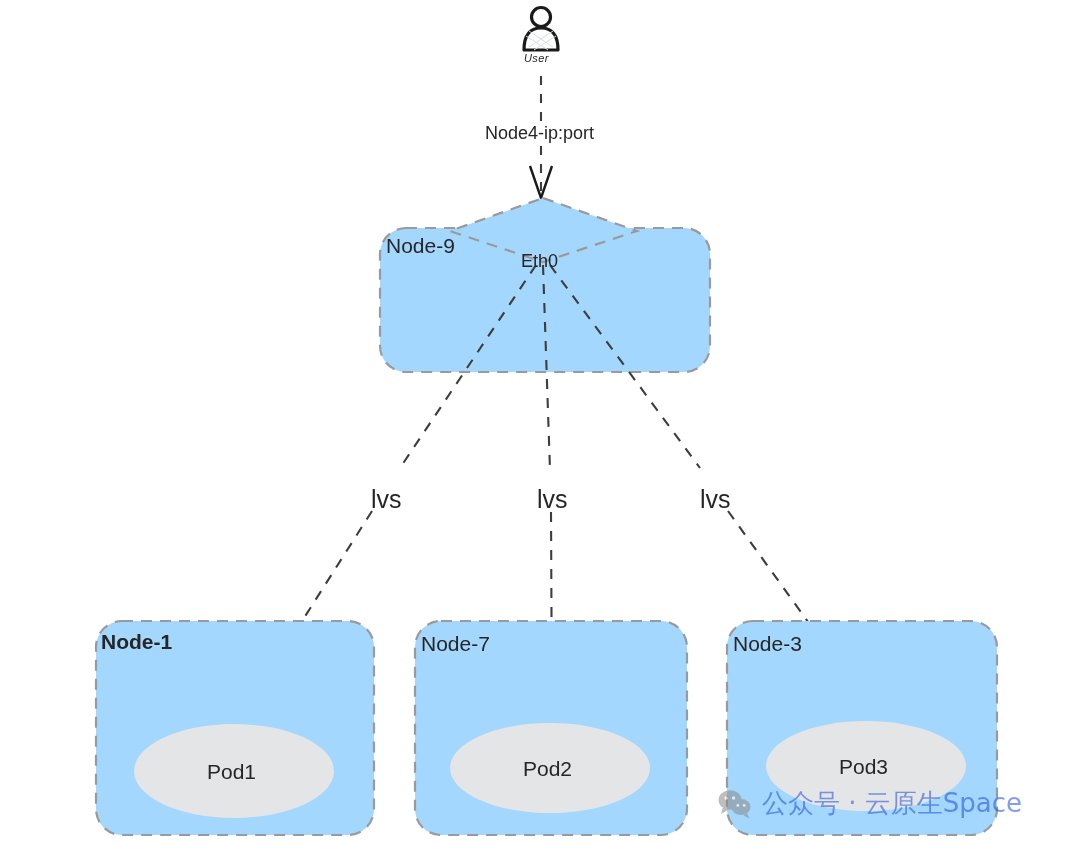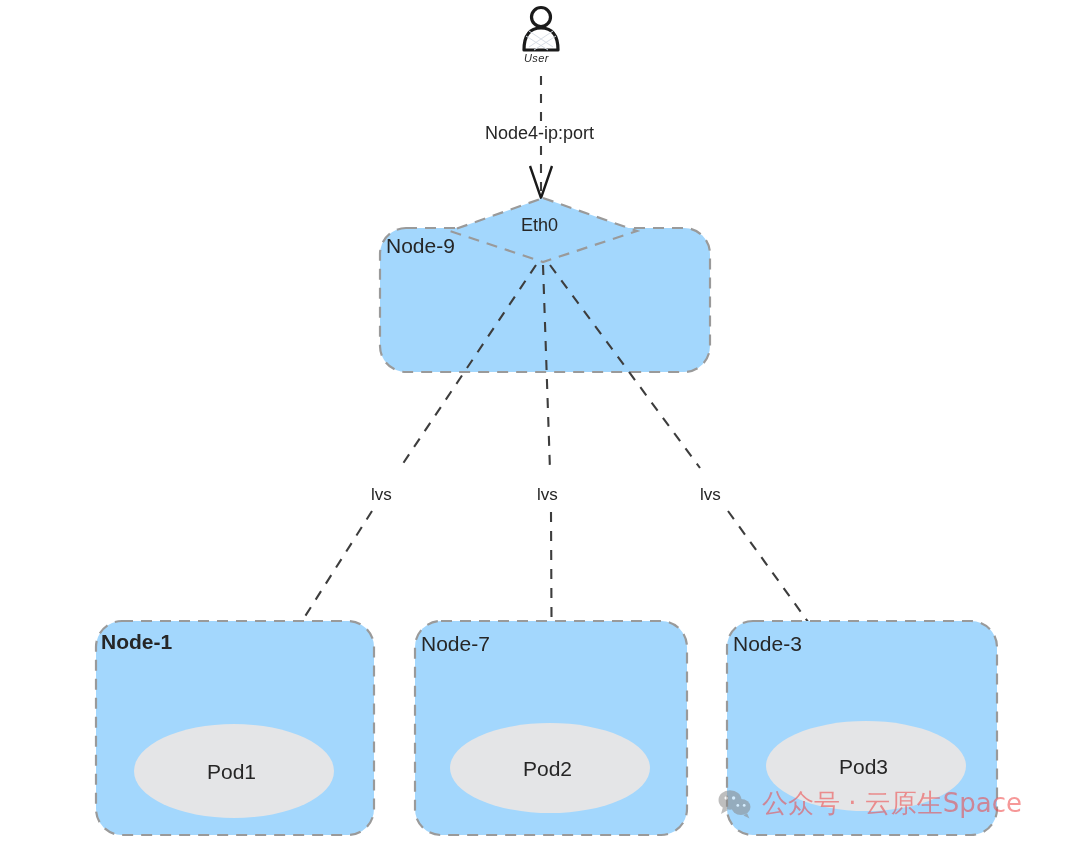--- a/index.html
+++ b/index.html
@@ -26,26 +26,27 @@
     white-space: nowrap;
     color: #262626;
     font-family: "Liberation Sans", sans-serif;
     pointer-events: none;
   }
   .lbl-node {
     font-size: 21px;
   }
   .lbl-eth {
     font-size: 18px;
+    margin-top: 36px;
   }
   .lbl-pod {
     font-size: 21px;
   }
   .lbl-lvs {
-    font-size: 17px;
+    font-size: 25px;
   }
   .lbl-endpoint {
     font-size: 18px;
   }
   .lbl-user {
     font-size: 11px;
     font-family: Liberation Sans, sans-serif;
     font-style: italic;
     letter-spacing: 0.4px;
   }
@@ -54,21 +55,21 @@
     left: 718px;
     top: 786px;
     display: flex;
     align-items: center;
     gap: 10px;
     opacity: 0.55;
     pointer-events: none;
   }
   #watermark .wm-text {
     font-size: 26px;
-    color: #ef4444;
+    color: #1d4ed8;
     font-family: "DejaVu Sans", sans-serif;
     white-space: nowrap;
   }
 </style>
 </head>
 <body>
 
 <svg id="canvas" viewBox="0 0 1080 844" xmlns="http://www.w3.org/2000/svg">
 
   <g>

